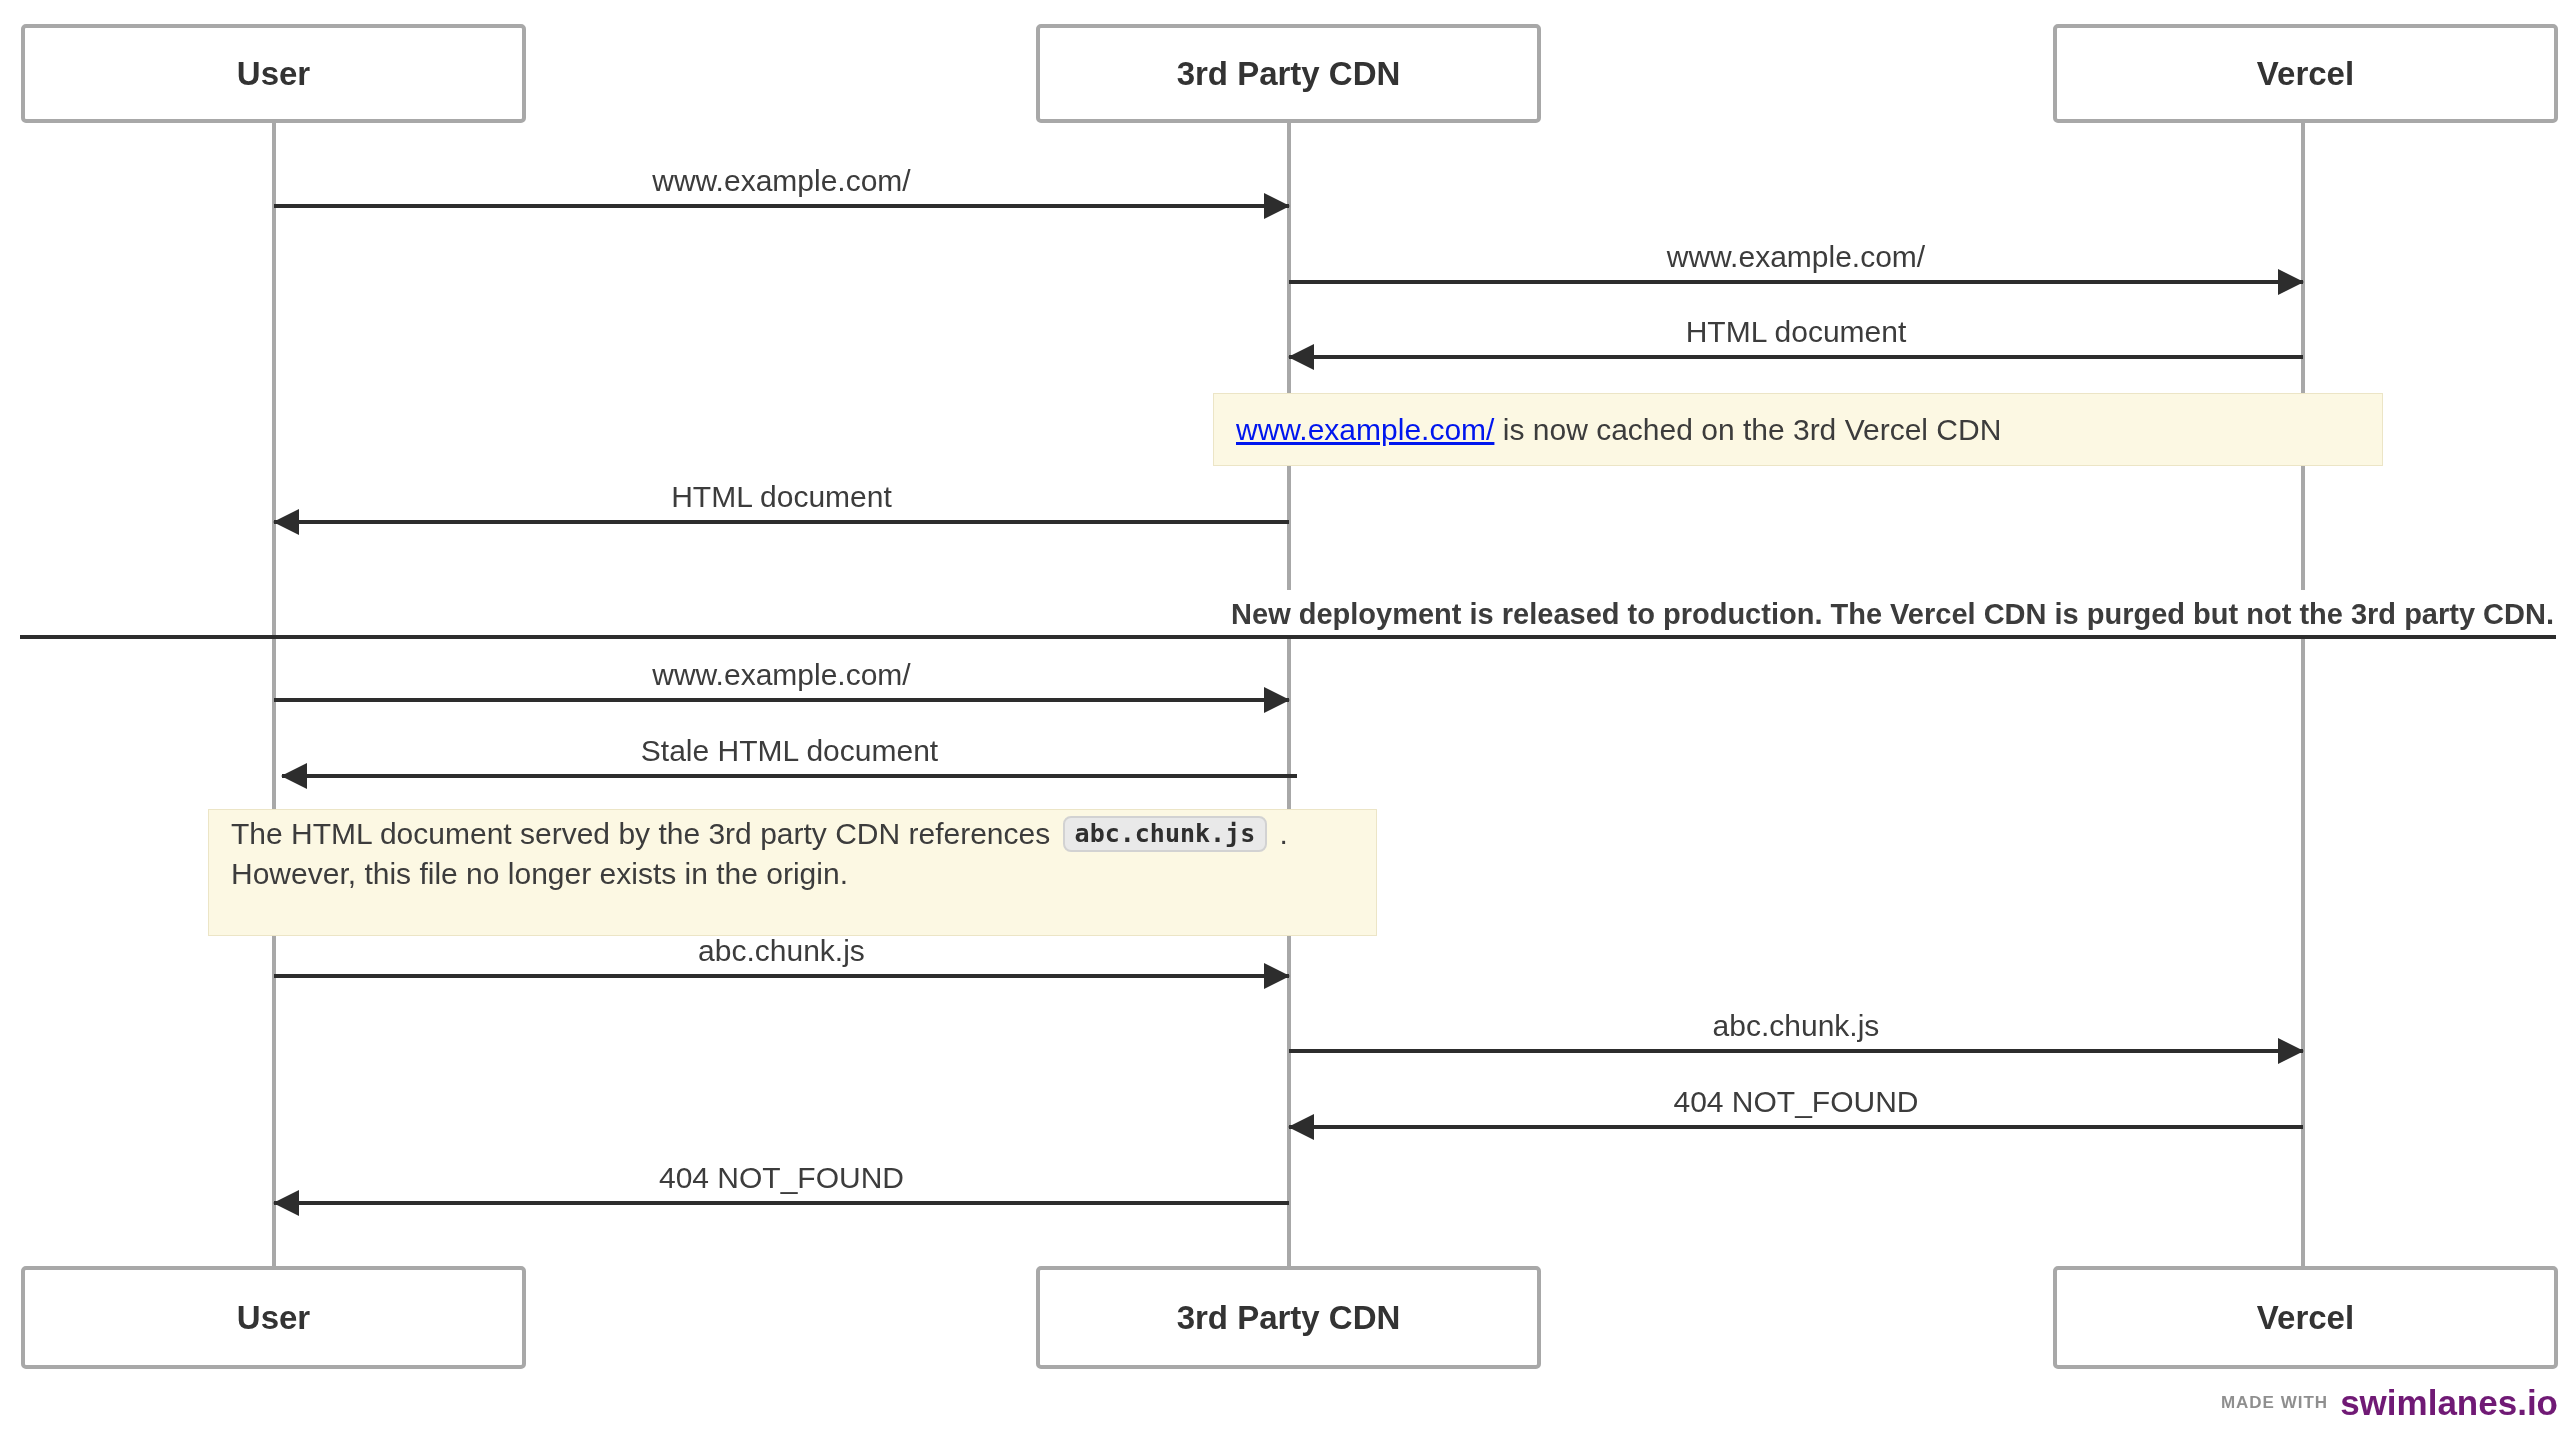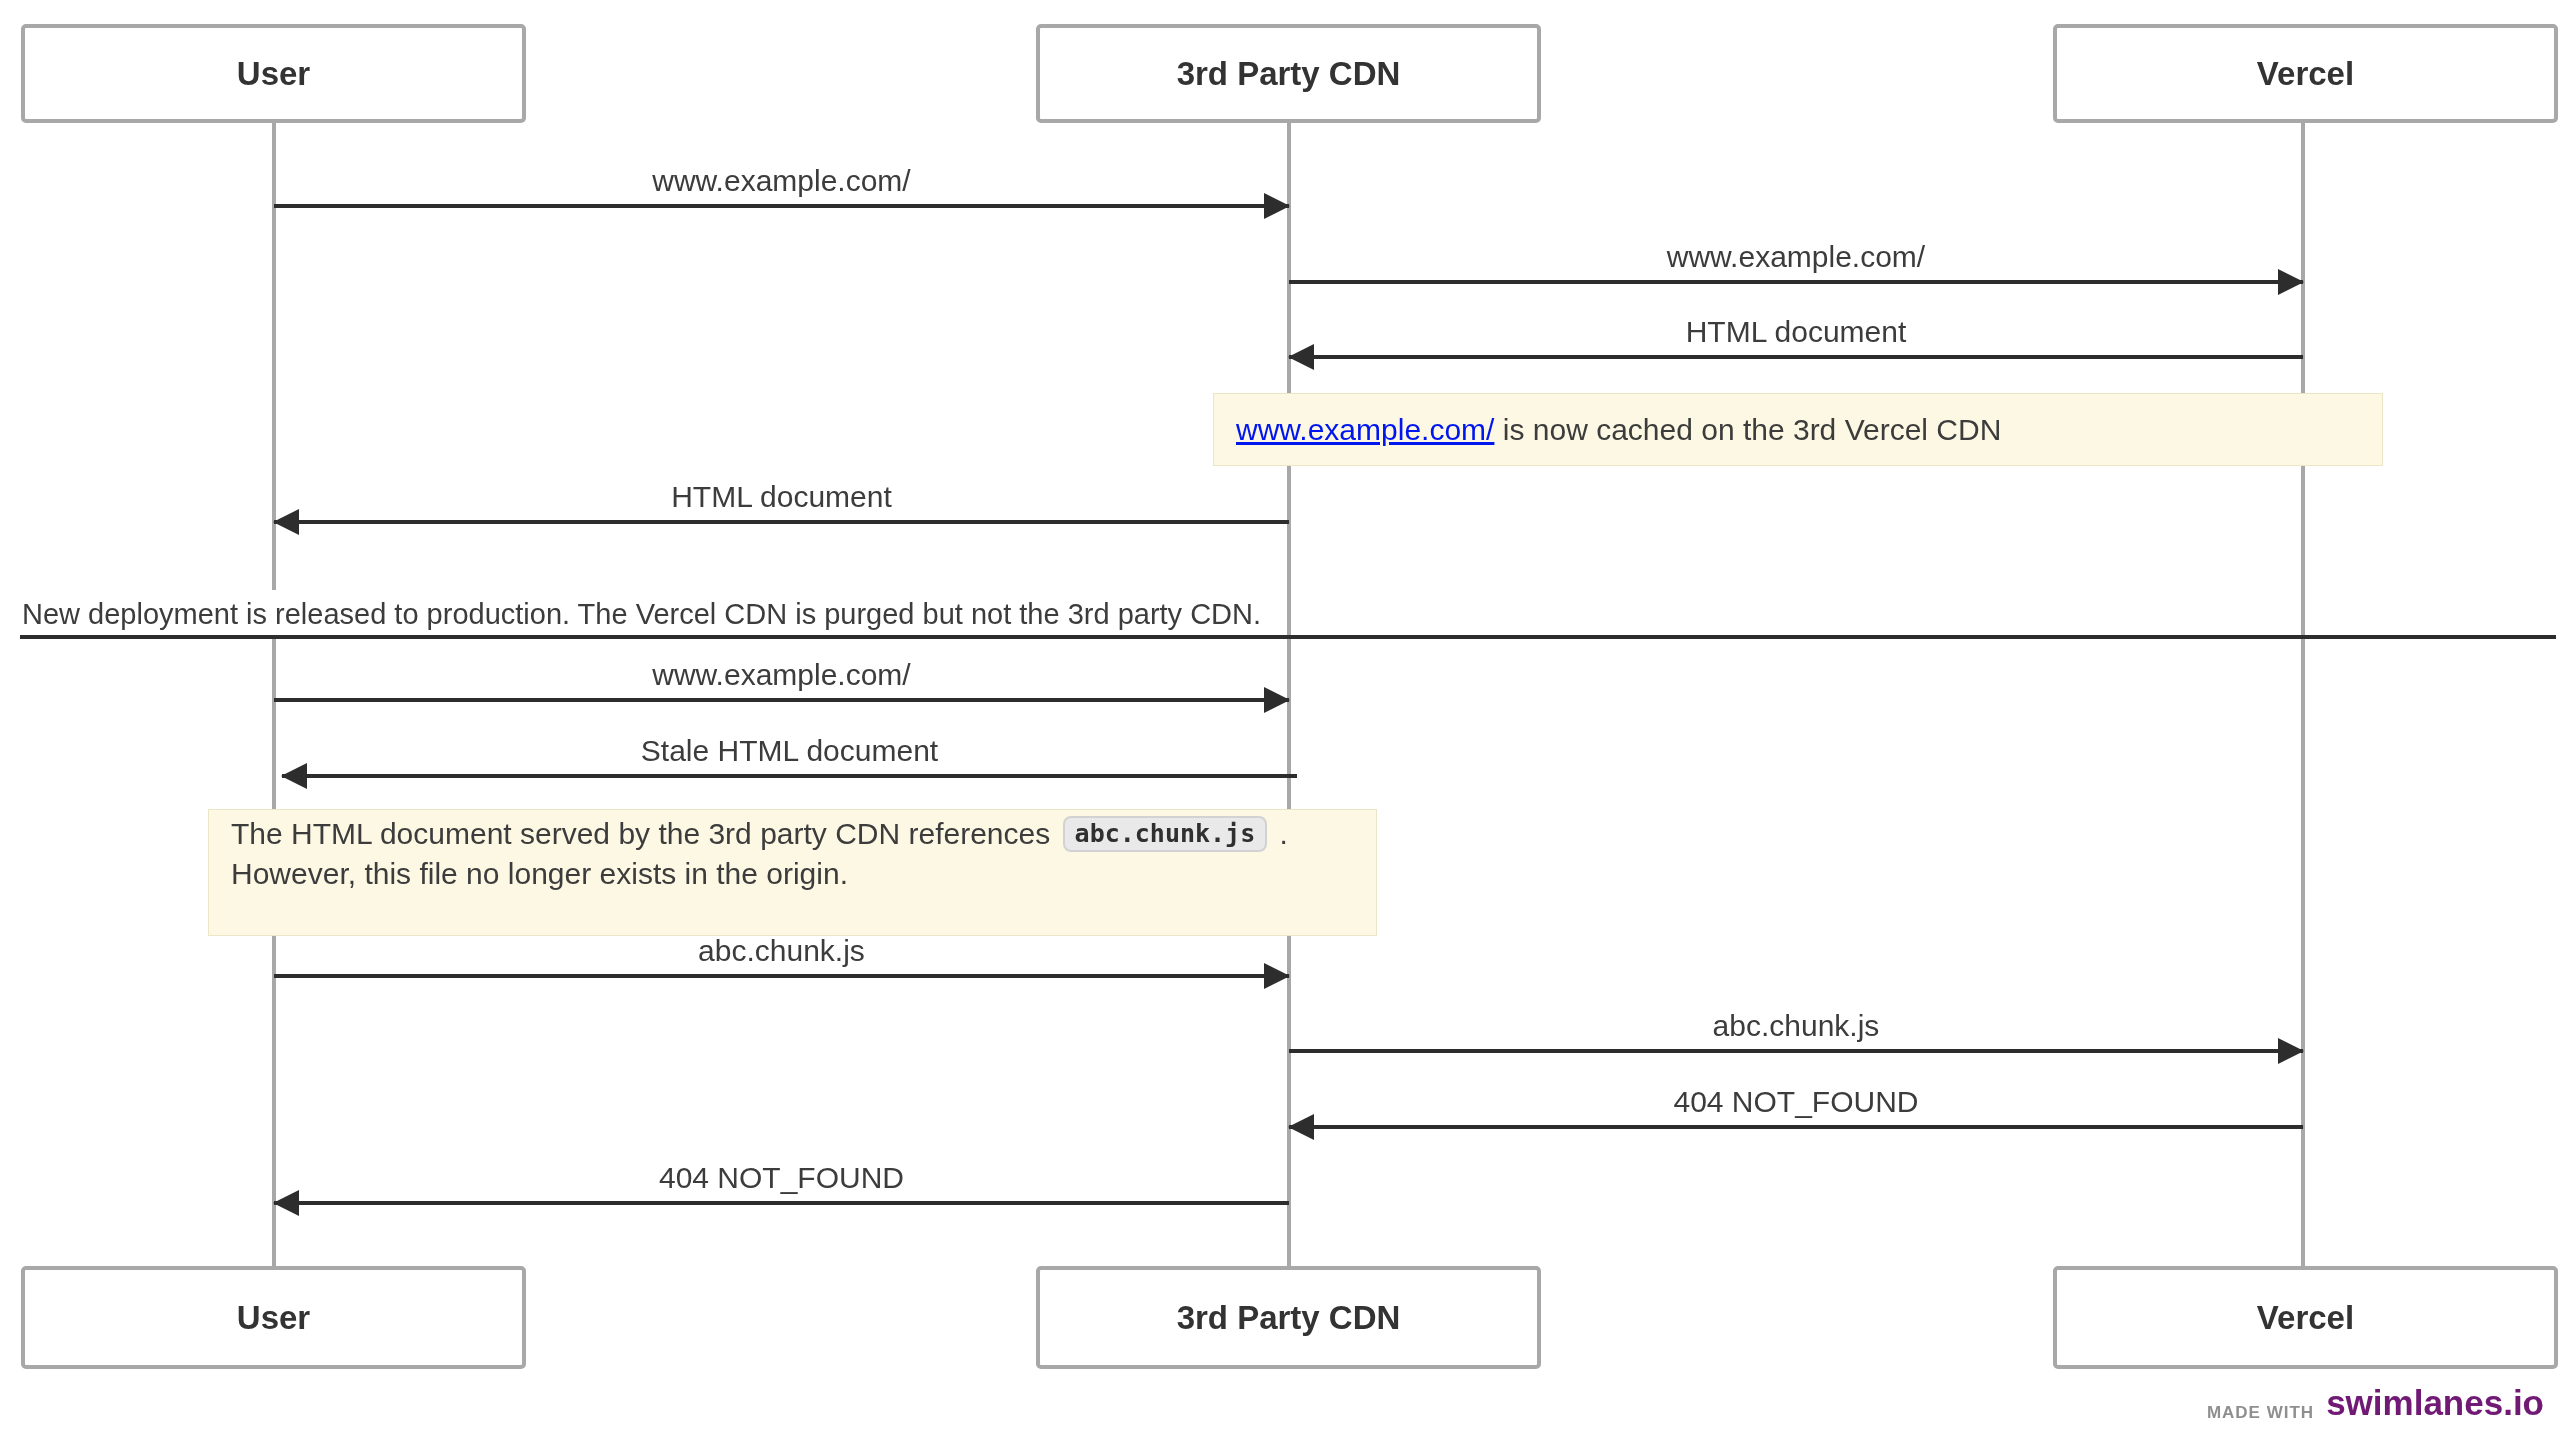--- a/index.html
+++ b/index.html
@@ -24,21 +24,21 @@
     position:absolute; bottom:10px; left:0; width:100%; text-align:center;
     font-size:30px; color:#3c3c3c; white-space:nowrap;
   }
   .head { position:absolute; top:-11px; width:0; height:0;
           border-top:13px solid transparent; border-bottom:13px solid transparent; }
   .head.right { right:-1px; border-left:26px solid #2d2d2d; }
   .head.left  { left:-1px;  border-right:26px solid #2d2d2d; }
 
   
   .divider-text-wrap { position:absolute; top:590px; left:0; width:100%; height:48px;
-    text-align:left; z-index:2; }
+    text-align:right; z-index:2;font-weight:bold; }
   .divider-text-wrap span {
     display:inline-block; background:#ffffff; padding:0 22px; line-height:48px;
     font-size:29px; color:#3c3c3c; white-space:nowrap;
   }
   .divider-line { position:absolute; top:635px; left:20px; width:2536px; height:4px;
     background:#2d2d2d; z-index:3; }
 
   
   .note {
     position:absolute; box-sizing:border-box; background:#fcf8e3;
@@ -49,22 +49,22 @@
   .note-2 { left:208px; top:809px; width:1169px; height:127px;
     padding:4px 22px; line-height:40px; }
   .note a.note-link { color:#0016ee; text-decoration:underline; cursor:pointer; }
   .chip {
     display:inline-block; font-family:"DejaVu Sans Mono", monospace; font-weight:700;
     font-size:25px; color:#2f2f2f; background:#e9e9e9; border:2px solid #d2d2d2;
     border-radius:8px; padding:0 10px; margin:0 4px; line-height:32px; vertical-align:2px;
   }
 
   
-  .footer { position:absolute; top:1383px; right:32px; display:flex;
-    align-items:flex-end; gap:12px; z-index:5; }
+  .footer { position:absolute; top:1383px; right:18px; display:flex;
+    align-items:center; gap:12px; z-index:5; }
   .made-with { font-size:17px; font-weight:700; letter-spacing:1px; color:#8f8f8f; }
   .brand { font-size:35px; font-weight:700; color:#701a75; text-decoration:none; cursor:pointer; }
 </style>
 </head>
 <body>
 
 <div class="canvas">
 
   <div class="lifeline" style="left:272px"></div>
   <div class="lifeline" style="left:1287px"></div>

